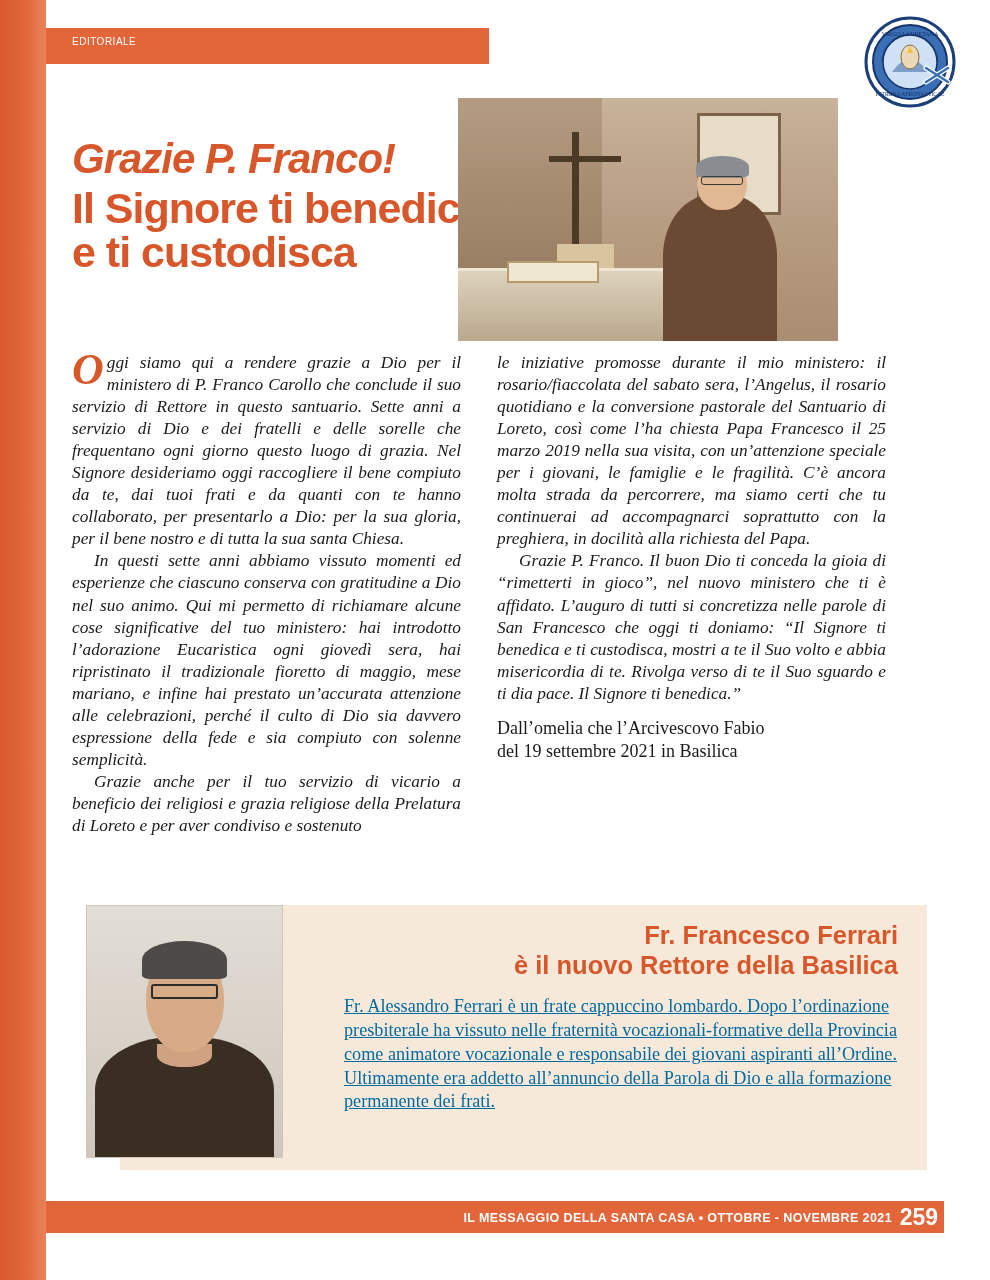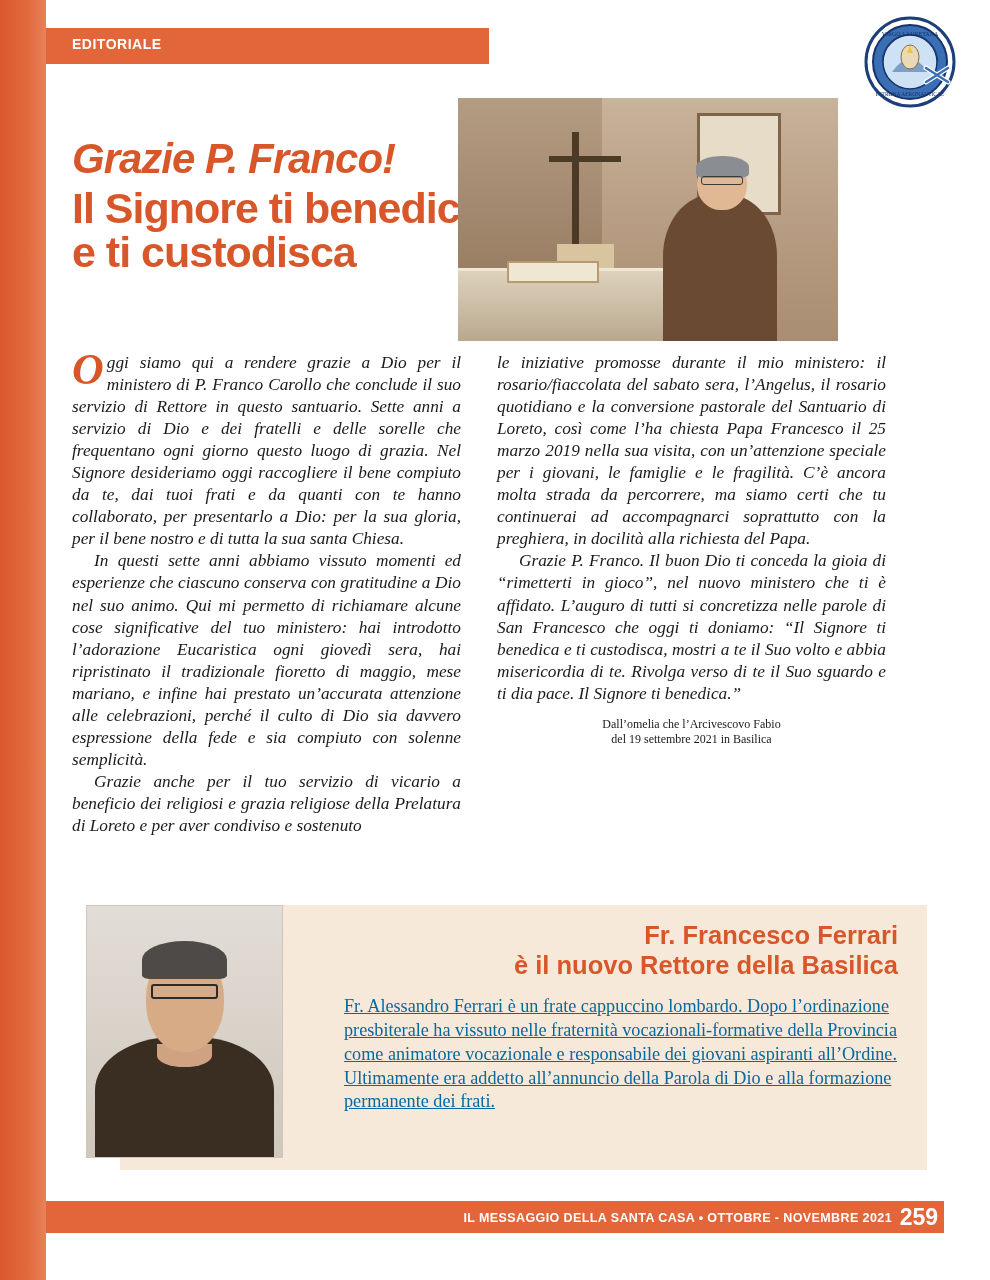--- a/index.html
+++ b/index.html
@@ -31,22 +31,22 @@
   .header-strip {
     position: absolute;
     left: 46px; top: 28px;
     width: 443px; height: 36px;
     background: #e2663a;
   }
   .header-label {
     position: absolute;
     left: 72px; top: 36px;
     font-family: "Liberation Sans", sans-serif;
-    font-weight: bold;
-    font-size: 14px;
+    font-weight: normal;
+    font-size: 10px;
     letter-spacing: 0.5px;
     color: #ffffff;
   }
 
   
   .logo {
     position: absolute;
     right: 34px; top: 16px;
     width: 92px; height: 92px;
   }
@@ -156,23 +156,23 @@
     font-weight: bold;
     font-size: 44px;
     line-height: 0.84;
     color: #d8572a;
     padding-right: 3px;
   }
 
   .attribution {
     margin-top: 12px;
     font-style: normal;
-    font-size: 12px;
+    font-size: 18px;
     line-height: 1.3;
-    text-align: center;
+    text-align: left;
   }
 
   
   .bottom-box {
     position: absolute;
     left: 120px; top: 905px;
     width: 807px; height: 265px;
     background: #f7e9d9;
   }
   .photo-portrait {

